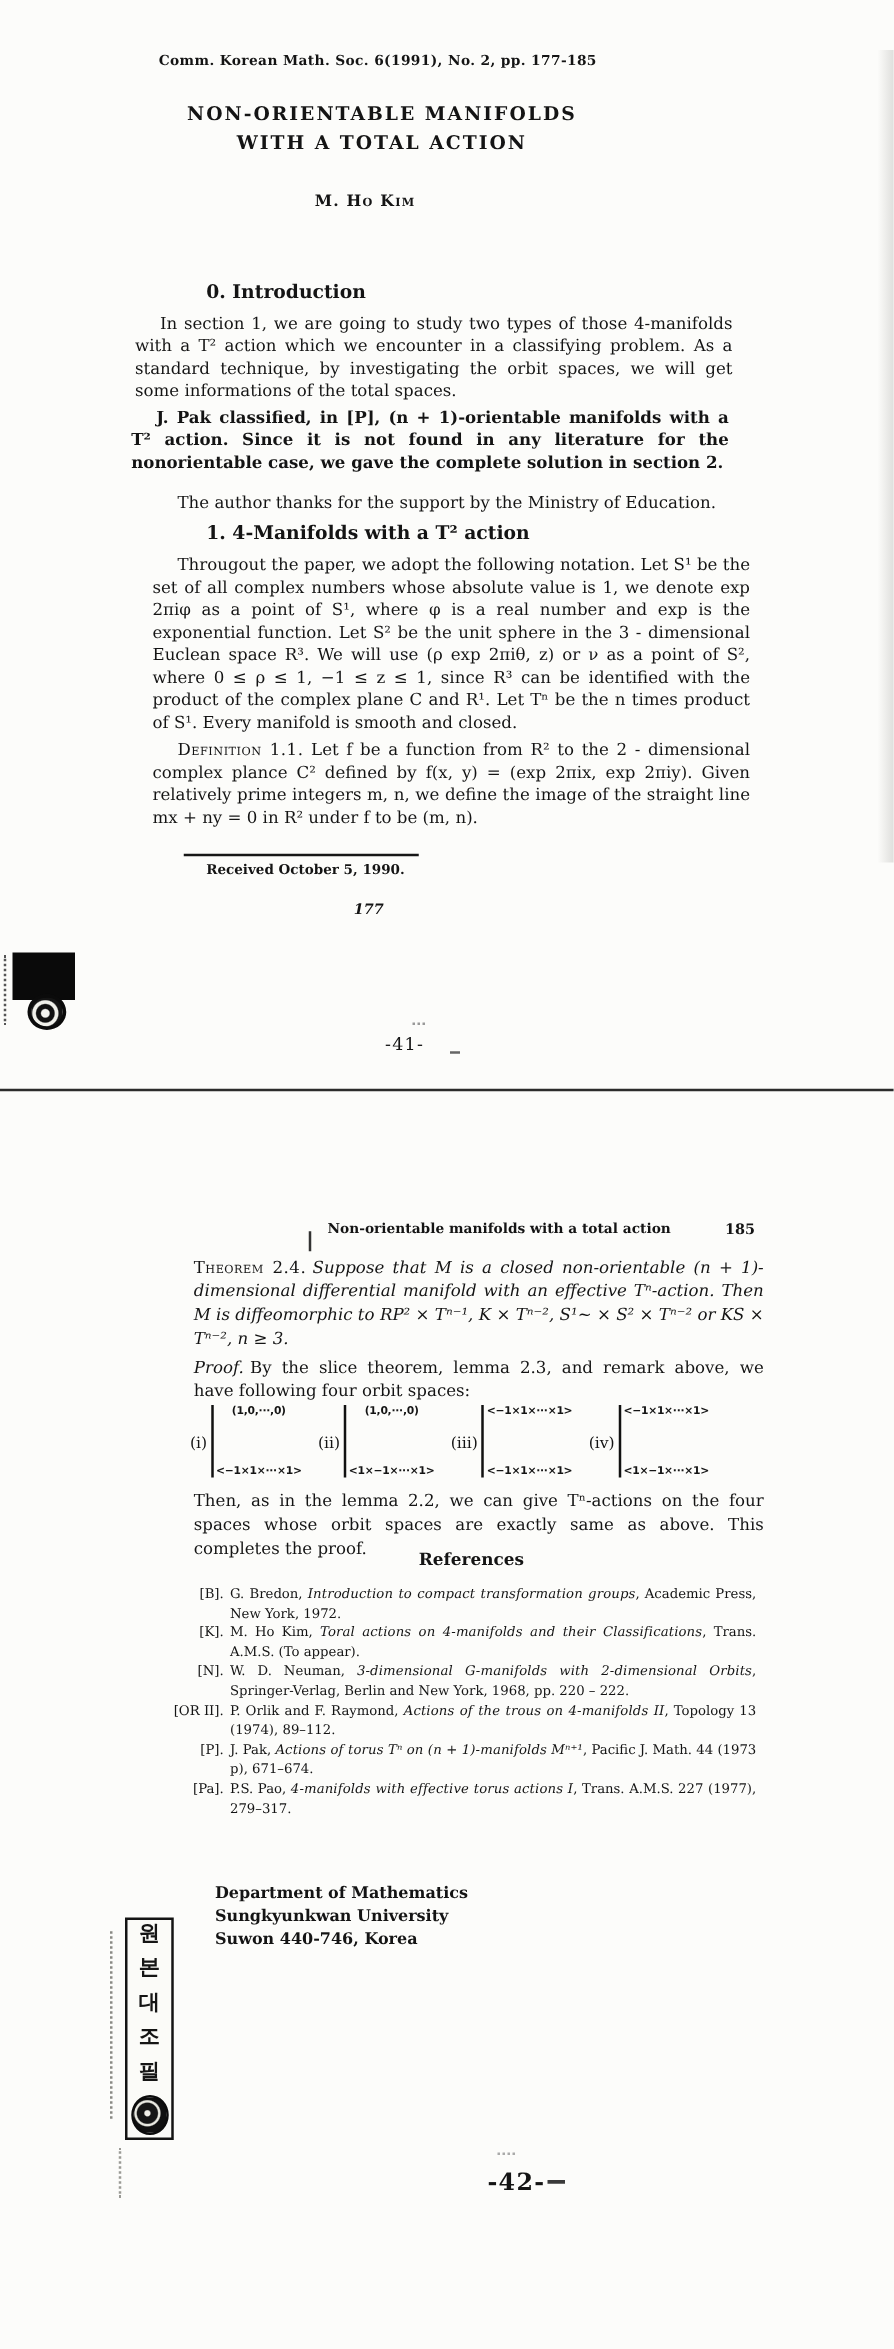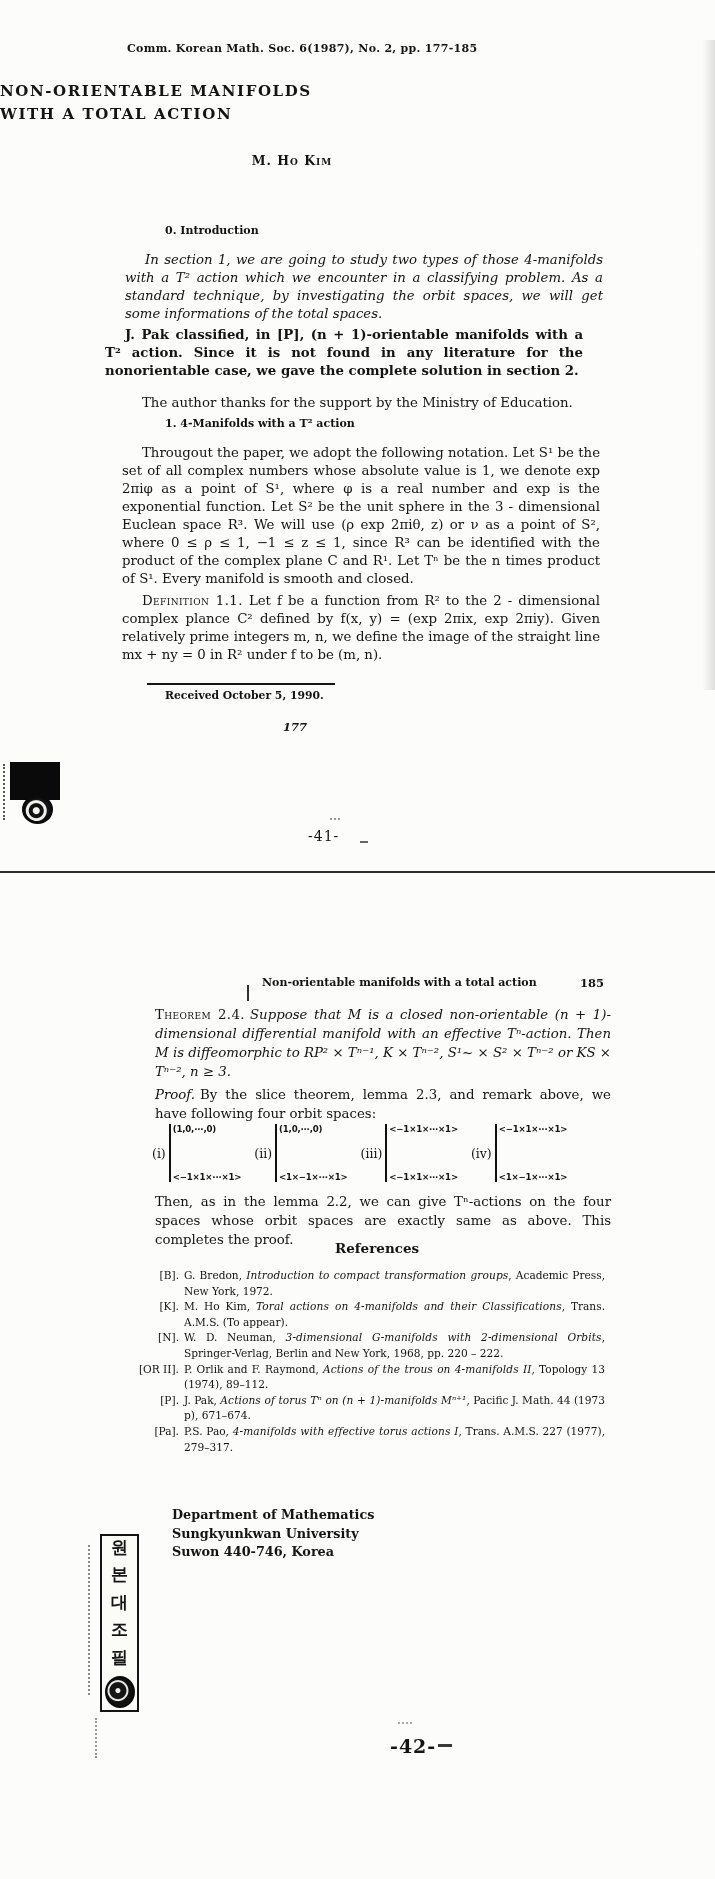--- a/index.html
+++ b/index.html
@@ -9,29 +9,29 @@
     background: #fcfcfa;
     font-family: "DejaVu Serif", "Liberation Serif", serif;
     color: #141414;
     position: relative;
     overflow: hidden;
   }
   .abs { position: absolute; }
 
   
   .journal-line { left: 127px; top: 42px; font-size: 11px; font-weight: 700; letter-spacing: .3px; }
-  .title-line { left: 0; top: 82px; width: 611px; font-size: 15px; font-weight: 700; letter-spacing: 1.6px; }
+  .title-line { left: 0; top: 82px; width: 611px; text-align: center; font-size: 15px; font-weight: 700; letter-spacing: 1.6px; }
   .title-line.l2 { top: 105px; }
   .author { left: 0; top: 153px; width: 584px; text-align: center; font-size: 12.5px; font-variant: small-caps; letter-spacing: 1px; font-weight: 600; }
-  .shead { font-size: 11px; font-weight: 700; }
+  .shead { font-size: 15px; font-weight: 700; }
   .shead.s0 { left: 165px; top: 224px; }
   .shead.s1 { left: 165px; top: 417px; }
   .para { width: 478px; font-size: 13.3px; line-height: 18px; text-align: justify; margin: 0; }
   .para.indent { text-indent: 20px; }
-  .p-intro1 { left: 125px; top: 251px; font-style: italic; }
+  .p-intro1 { left: 108px; top: 251px; }
   .p-intro2 { left: 105px; top: 326px; font-weight: bold; }
   .p-intro3 { left: 122px; top: 394px; }
   .p-notation { left: 122px; top: 444px; }
   .p-definition { left: 122px; top: 592px; }
   .sc { font-variant: small-caps; letter-spacing: .4px; }
   .fn-rule { left: 147px; top: 683px; width: 188px; height: 2px; background: #161616; }
   .received { left: 165px; top: 689px; font-size: 10.8px; font-weight: 600; }
   .pageno177 { left: 283px; top: 720px; font-size: 11.5px; font-weight: 700; font-style: italic; }
 
   
@@ -56,21 +56,21 @@
   .p-proof { left: 155px; top: 1085px; }
   .p-conclusion { left: 155px; top: 1192px; }
   .thm-label { font-variant: small-caps; font-style: normal; letter-spacing: .4px; margin-right: 5px; }
   .thm-text { font-style: italic; }
   .proof-label { font-style: italic; margin-right: 5px; }
 
   .orbit-row { left: 152px; top: 1124px; width: 470px; display: flex; align-items: center; gap: 13px; }
   .orbit-item { display: flex; align-items: center; gap: 3px; }
   .orbit-ilabel { font-size: 12.5px; }
   .orbit-col { height: 58px; border-left: 2.5px solid #111; padding-left: 2px;
-               display: flex; flex-direction: column; justify-content: space-between; }
+               display: flex; flex-direction: column; justify-content: space-between; text-align: center; }
   .orbit-top, .orbit-bottom { font-family: "DejaVu Sans", "Liberation Sans", sans-serif;
                font-size: 8.6px; font-weight: 700; white-space: nowrap; letter-spacing: -0.2px; }
 
   .refs-heading { left: 335px; top: 1240px; font-size: 13.5px; font-weight: 700; }
   .refs-list { left: 130px; top: 1268px; width: 480px; }
   .ref-row { display: flex; }
   .ref-label { width: 54px; text-align: right; padding-right: 5px; font-size: 10.6px; line-height: 15.6px; flex: none; }
   .ref-text { width: 421px; font-size: 10.6px; line-height: 15.6px; text-align: justify; }
   .ref-text i { letter-spacing: .1px; }
 
@@ -87,21 +87,21 @@
   .stamp2-edge { left: 88px; top: 1545px; height: 150px; width: 0; border-left: 2px dotted #8a8a85; }
   .stamp2-tail { left: 95px; top: 1718px; height: 40px; width: 0; border-left: 2px dotted #9a9a95; }
 
   .sheet42 { left: 390px; top: 1735px; font-size: 19px; font-weight: 700; letter-spacing: 1px; }
   .sheet42-dash { left: 438px; top: 1744px; width: 14px; height: 3px; background: #3a3a3a; }
   .sheet42-dots { left: 398px; top: 1722px; width: 14px; height: 2px; border-top: 2px dotted #aaa; }
 </style>
 </head>
 <body>
 
-<div class="abs journal-line">Comm. Korean Math. Soc. 6(1987), No. 2, pp. 177-185</div>
+<div class="abs journal-line">Comm. Korean Math. Soc. 6(1991), No. 2, pp. 177-185</div>
 <div class="abs title-line">NON-ORIENTABLE MANIFOLDS</div>
 <div class="abs title-line l2">WITH A TOTAL ACTION</div>
 <div class="abs author">M. Ho Kim</div>
 
 <div class="abs shead s0">0. Introduction</div>
 <p class="abs para indent p-intro1">In section 1, we are going to study two types of those 4-manifolds with a T² action which we encounter in a classifying problem.  As a standard technique, by investigating the orbit spaces, we will get some informations of the total spaces.</p>
 <p class="abs para indent p-intro2">J. Pak classified, in [P], (n + 1)-orientable manifolds with a T² action. Since it is not found in any literature for the nonorientable case, we gave the complete solution in section 2.</p>
 <p class="abs para indent p-intro3">The author thanks for the support by the Ministry of Education.</p>
 
 <div class="abs shead s1">1. 4-Manifolds with a T² action</div>

